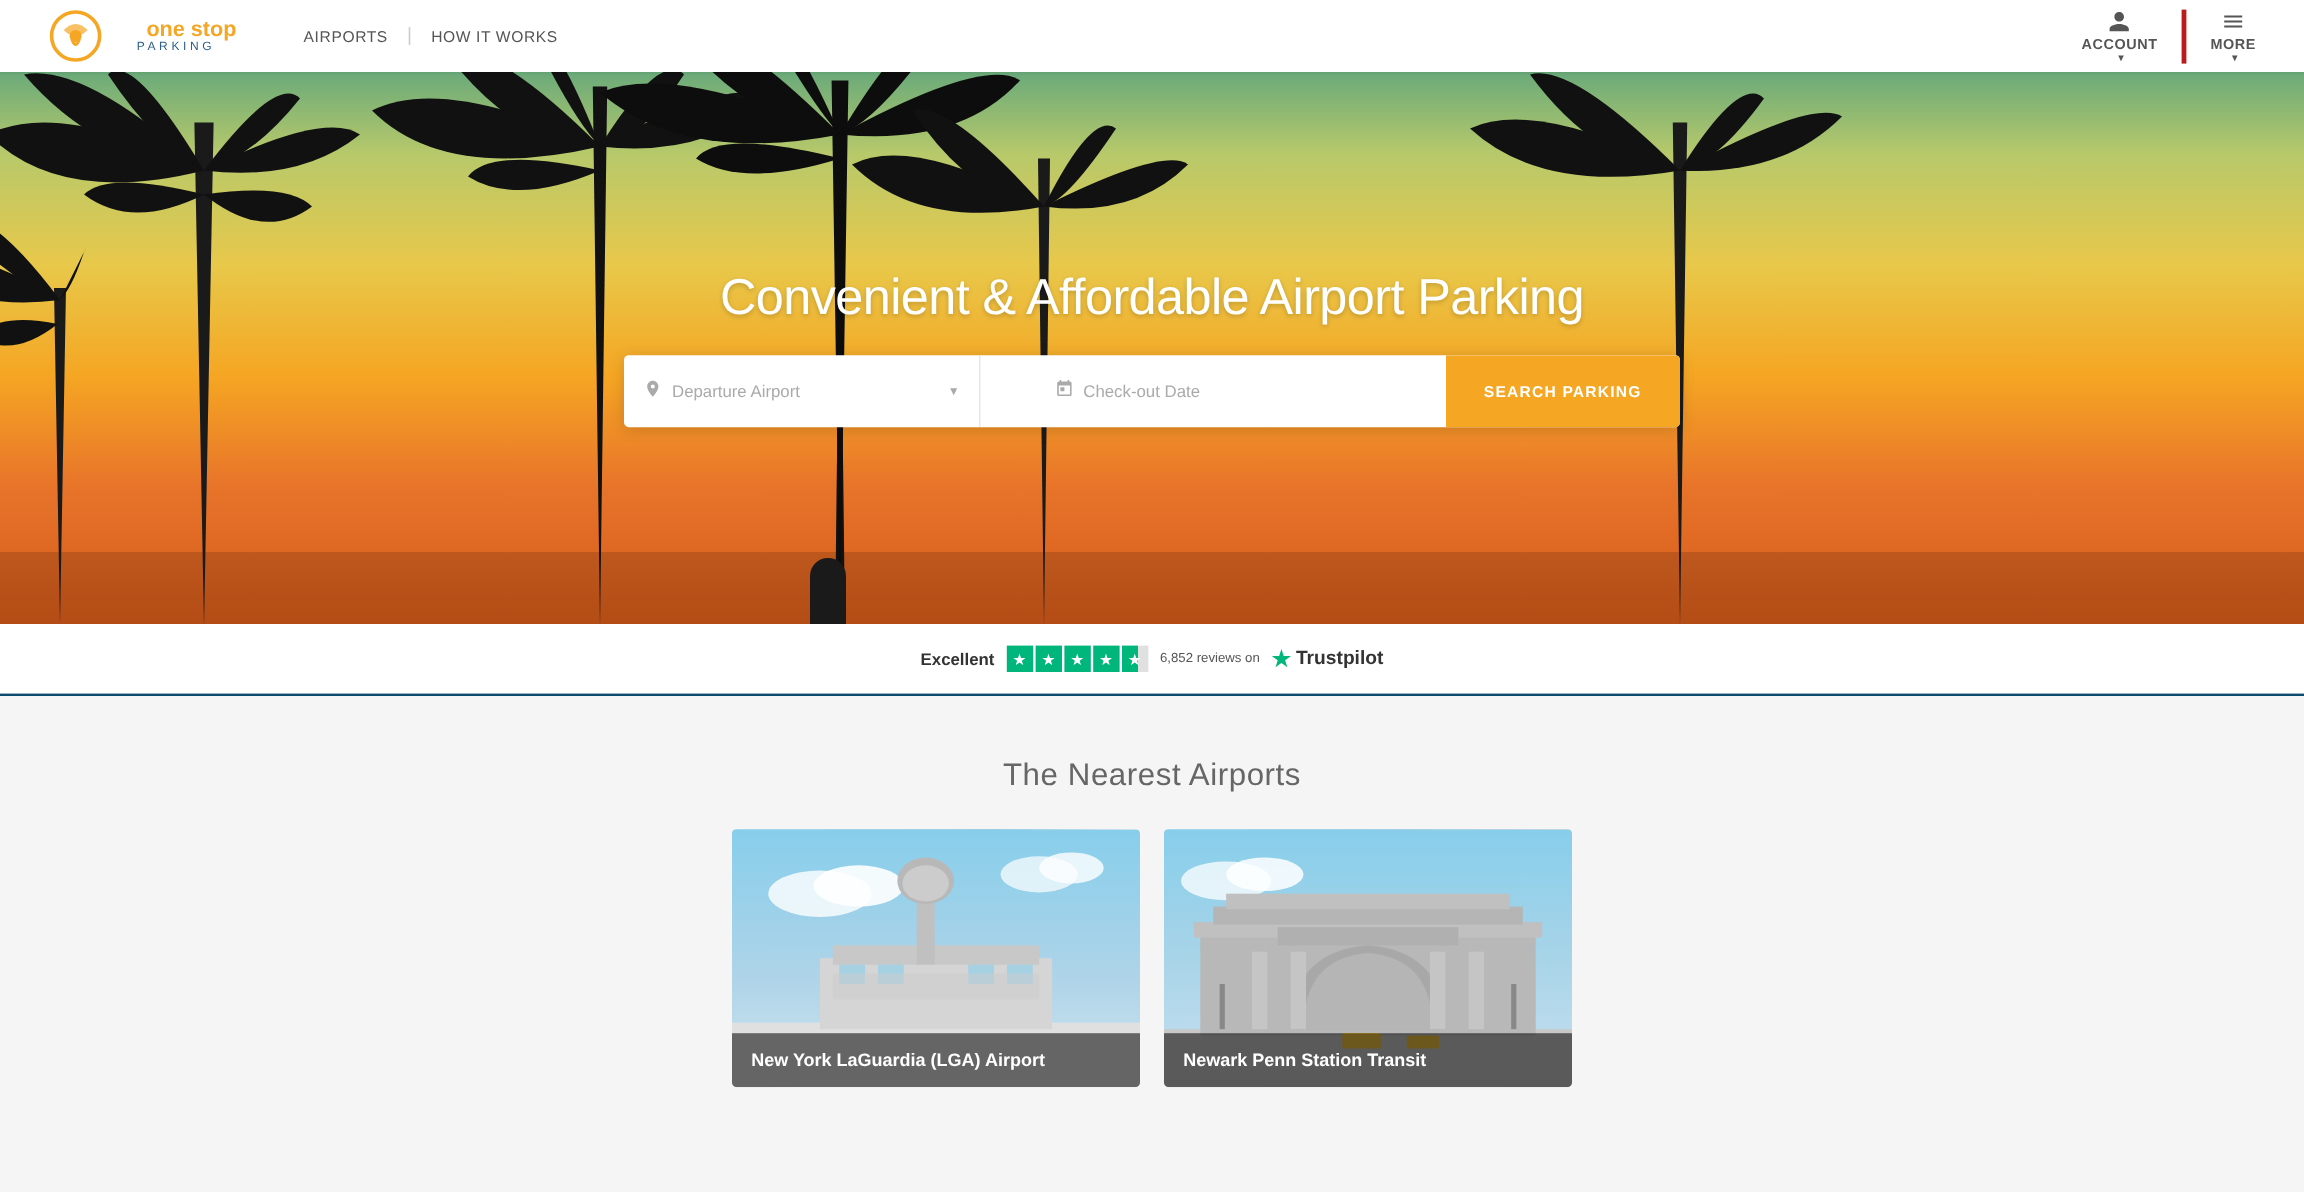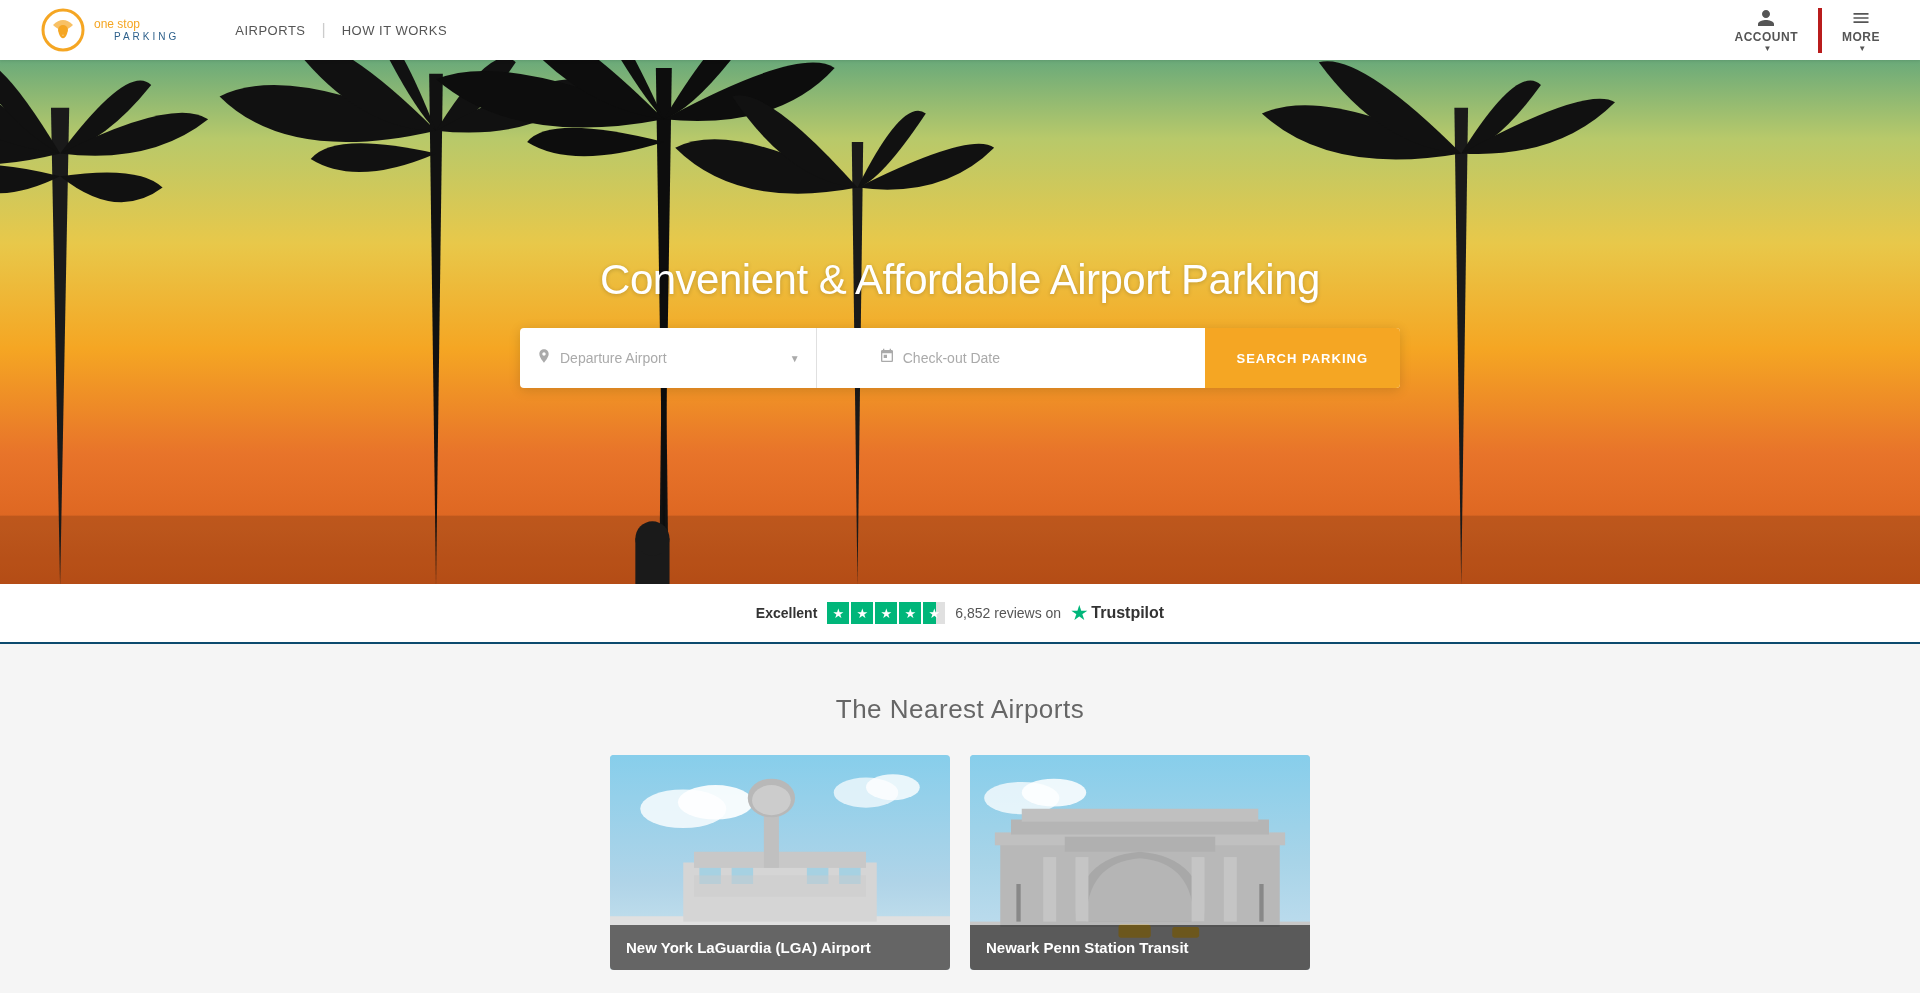--- a/index.html
+++ b/index.html
@@ -26,24 +26,25 @@
     .logo-icon {
       width: 46px;
       height: 46px;
     }
     .logo-text {
       display: flex;
       flex-direction: column;
       line-height: 1.1;
     }
     .logo-text .one-stop {
-      font-size: 12px;
-      font-weight: 400;
+      font-size: 18px;
+      font-weight: 700;
       color: #f5a623;
       text-transform: lowercase;
+      margin-left: 28px;
     }
     .logo-text .parking {
       font-size: 10px;
       letter-spacing: 3px;
       color: #2c5f8a;
       text-transform: uppercase;
       padding-left: 20px;
     }
     .nav-links {
       display: flex;
@@ -94,21 +95,21 @@
     .dropdown-arrow {
       font-size: 8px;
       margin-left: 3px;
       display: inline-block;
     }
 
     
     .hero {
       position: relative;
       width: 100%;
-      height: 524px;
+      height: 460px;
       overflow: hidden;
       display: flex;
       align-items: center;
       justify-content: center;
       flex-direction: column;
     }
     .hero-bg {
       position: absolute;
       inset: 0;
       background: linear-gradient(
@@ -232,21 +233,21 @@
       height: 22px;
       background: linear-gradient(to right, #00b67a 60%, #e0e0e0 60%);
       display: flex;
       align-items: center;
       justify-content: center;
       color: #fff;
       font-size: 13px;
       position: relative;
       overflow: hidden;
     }
-    .trustpilot-reviews { color: #555; font-size: 14px; }
+    .trustpilot-reviews { color: #555; font-size: 11px; }
     .trustpilot-logo {
       display: flex;
       align-items: center;
       gap: 4px;
       font-size: 16px;
       font-weight: 600;
       color: #333;
     }
     .trustpilot-logo .tp-star {
       color: #00b67a;

